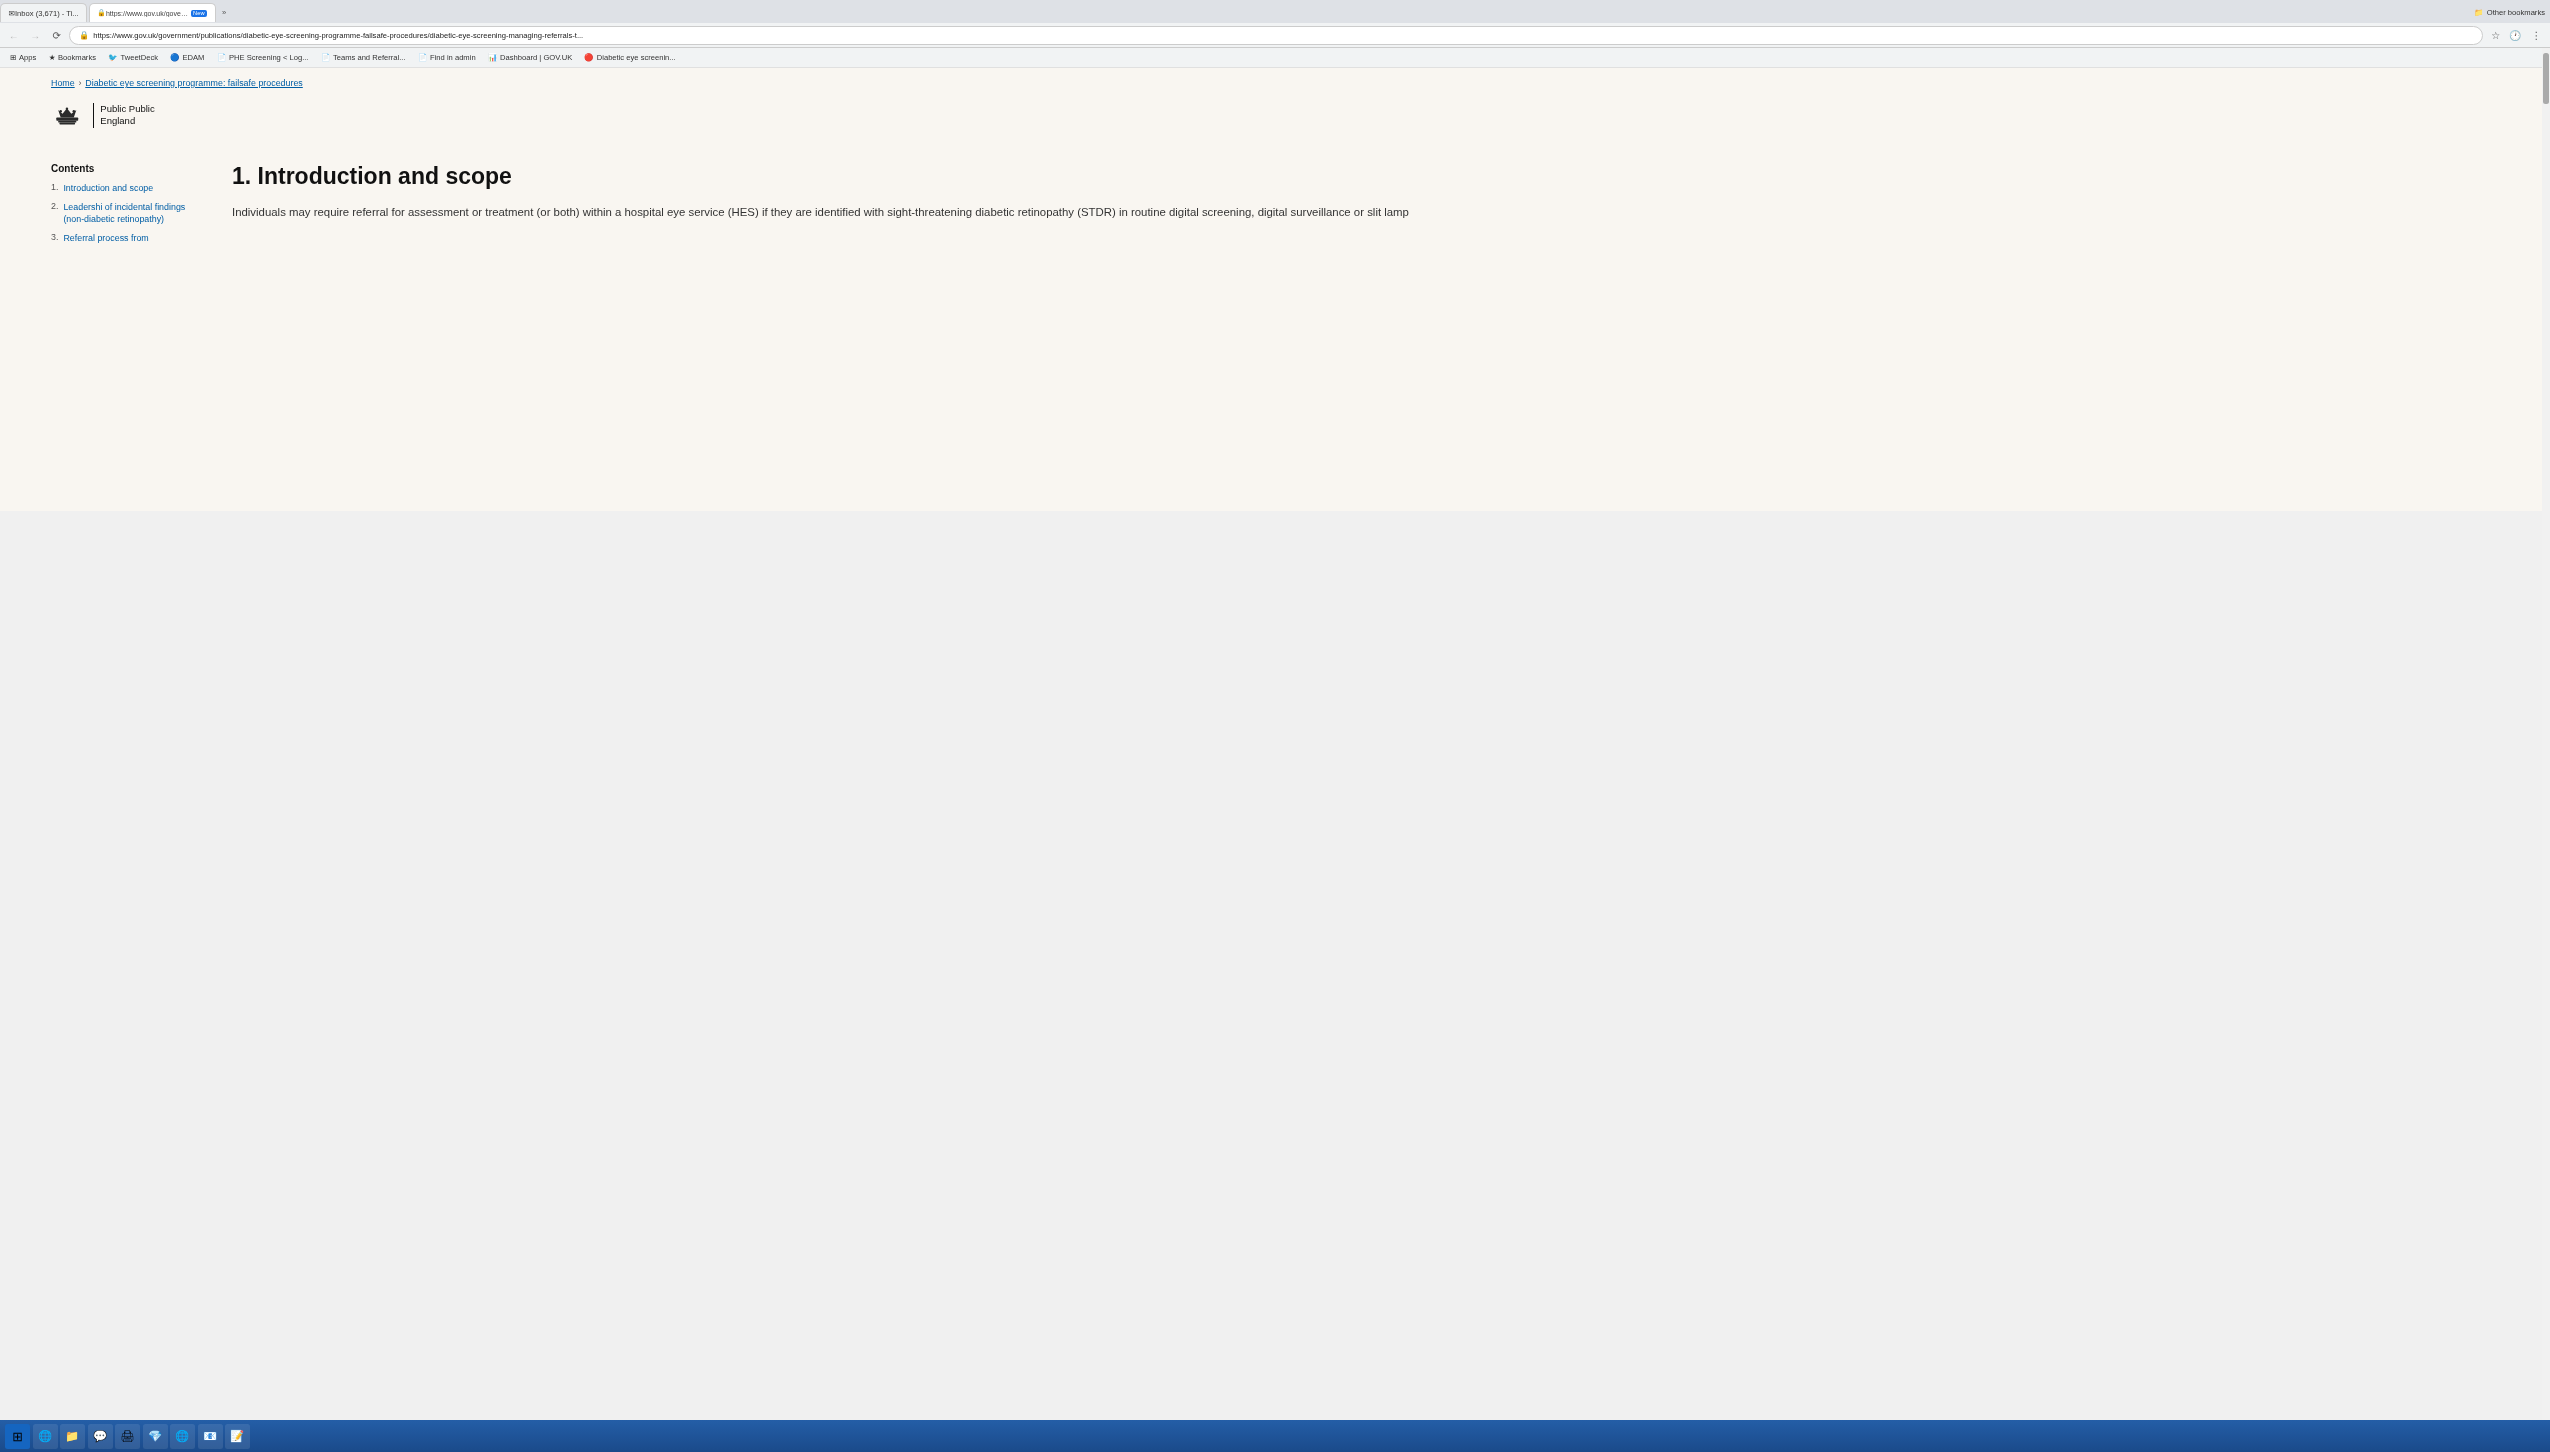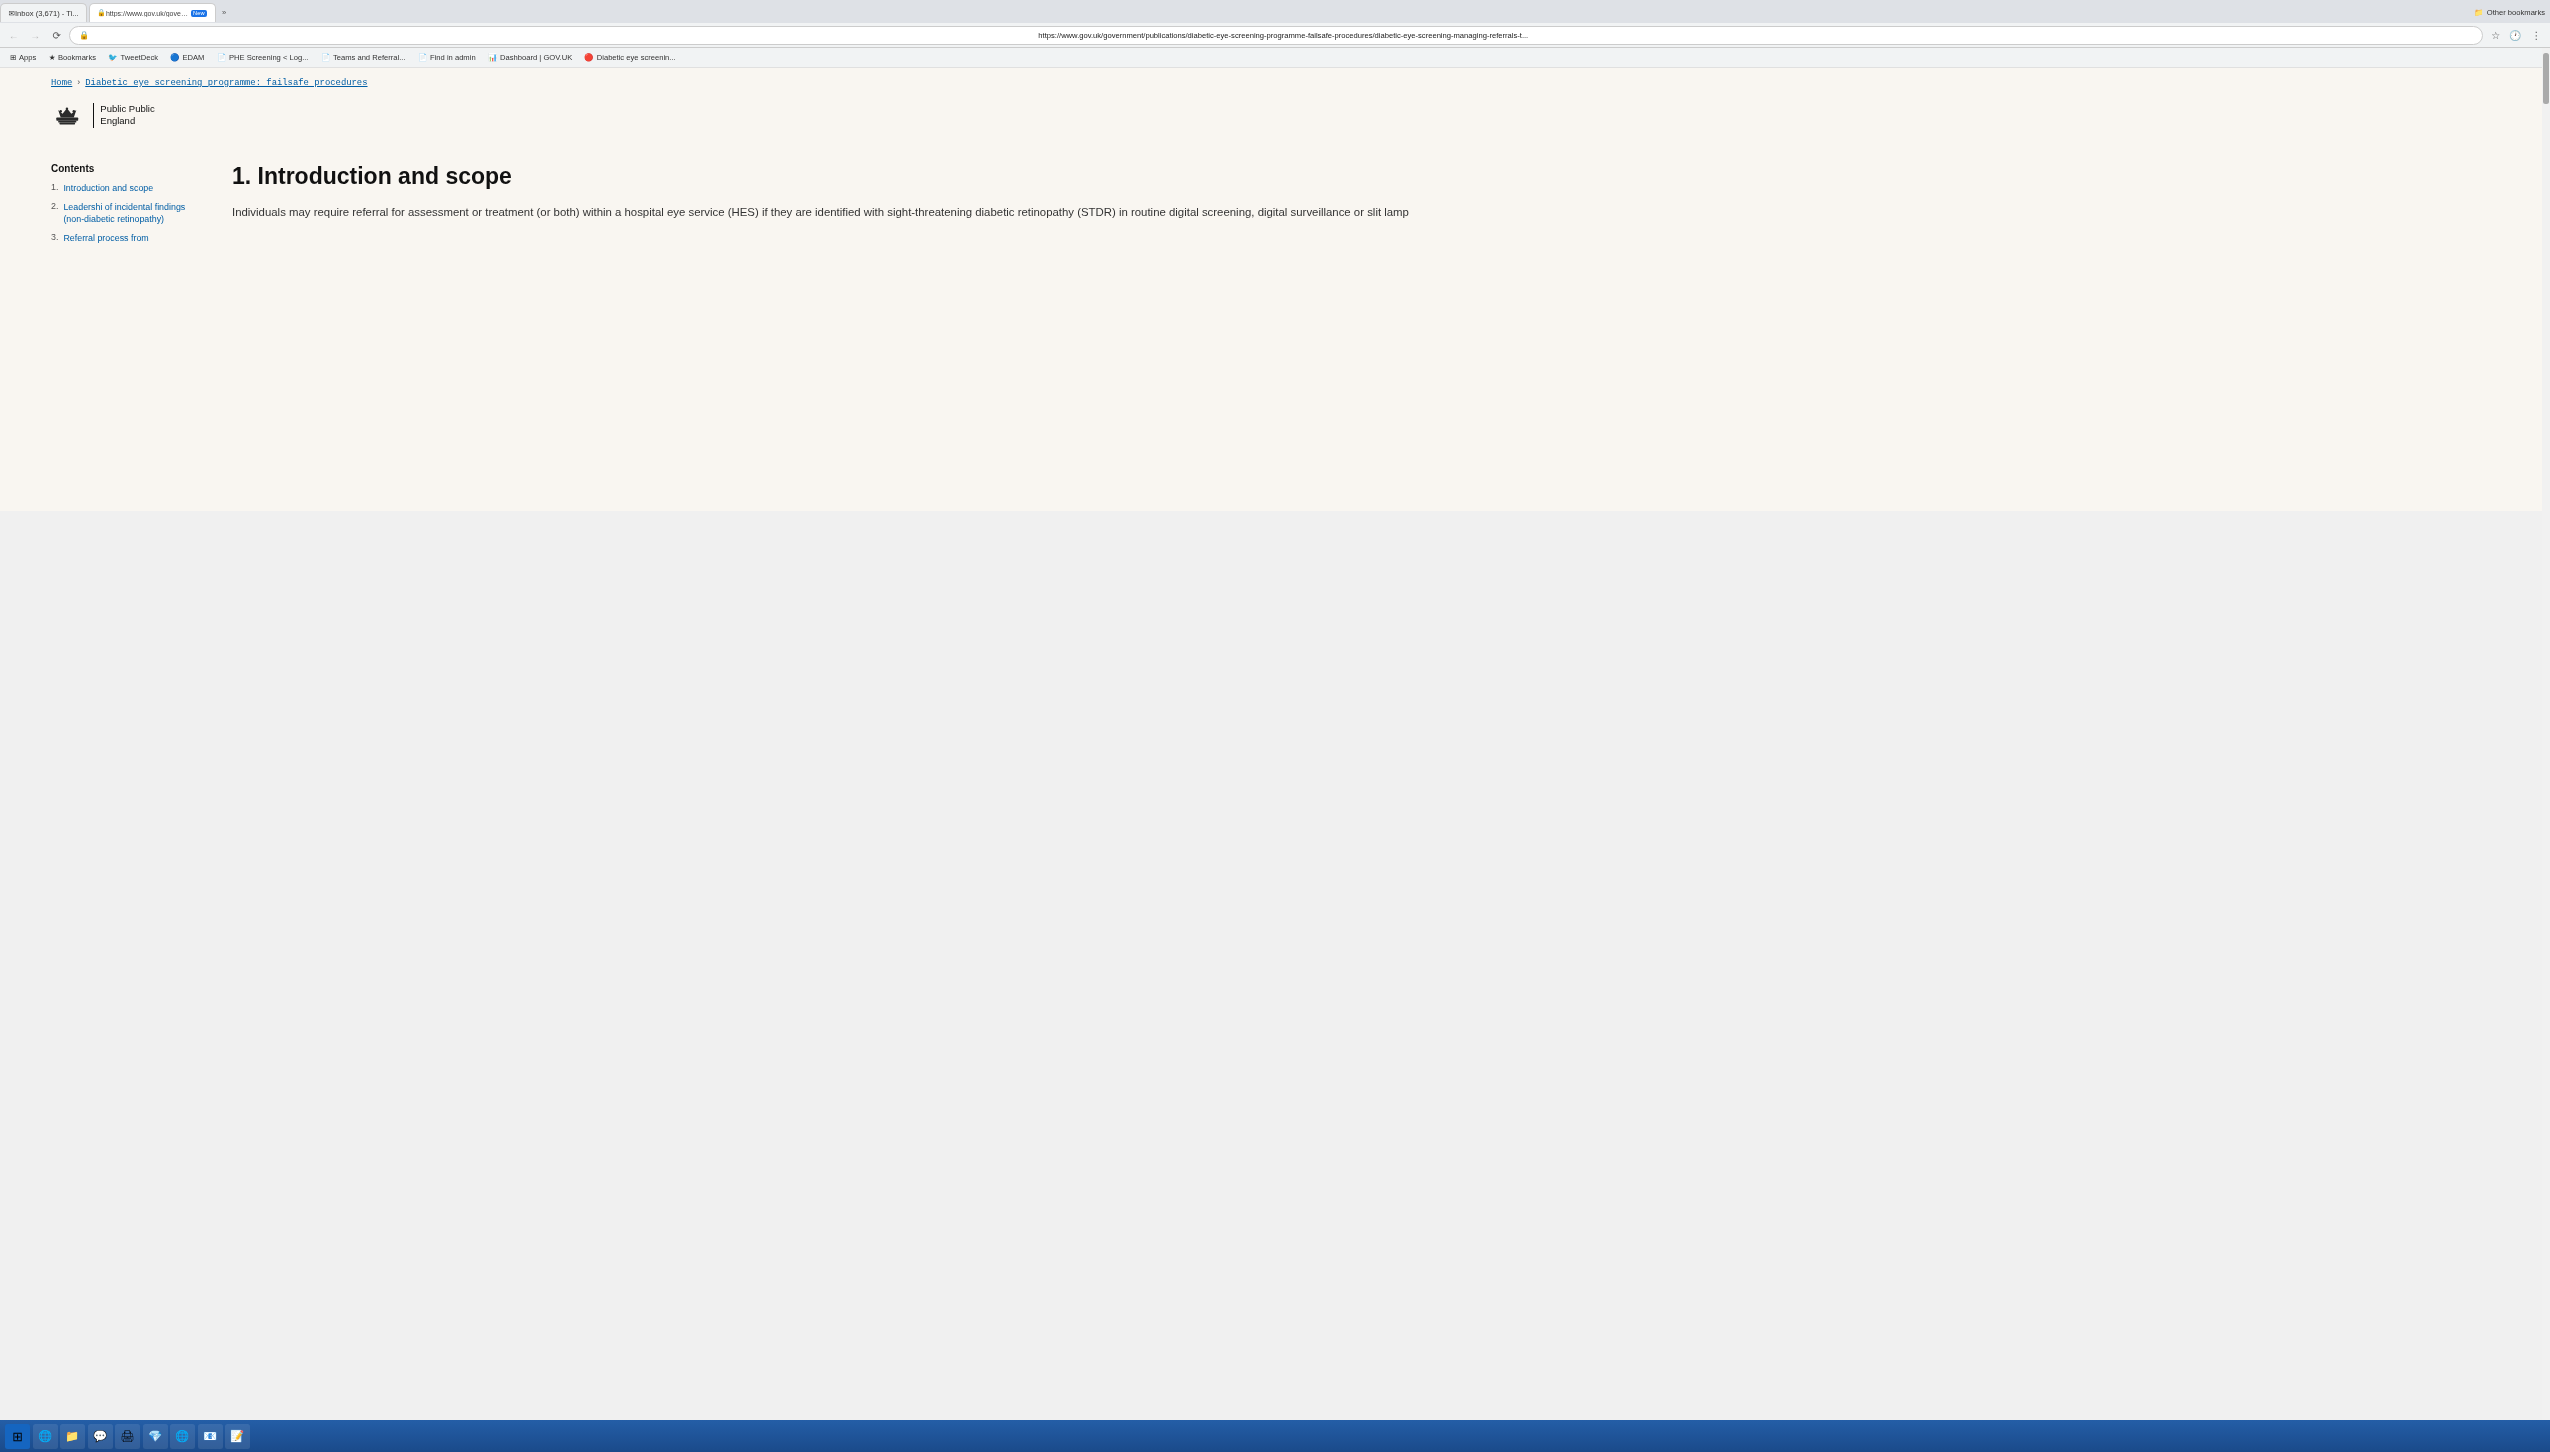--- a/index.html
+++ b/index.html
@@ -107,21 +107,20 @@
       font-size: 8.2px;
     }
 
     .url-text {
       flex: 1;
       font-size: 7.6px;
       color: #222;
       overflow: hidden;
       white-space: nowrap;
       text-overflow: ellipsis;
-      text-align: center;
     }
 
     .toolbar-icons {
       display: flex;
       gap: 2.5px;
     }
 
     .toolbar-icon {
       width: 17.7px;
       height: 17.7px;
@@ -179,21 +178,20 @@
       padding: 0;
     }
 
     .breadcrumb {
       padding: 10px 51px;
       font-size: 8.9px;
       color: #555;
       display: flex;
       align-items: flex-end;
       gap: 3.8px;
-      font-family: Liberation Mono, monospace;
     }
 
     .breadcrumb a {
       color: #005ea5;
       text-decoration: underline;
       cursor: pointer;
     }
 
     .breadcrumb-sep {
       color: #555;

